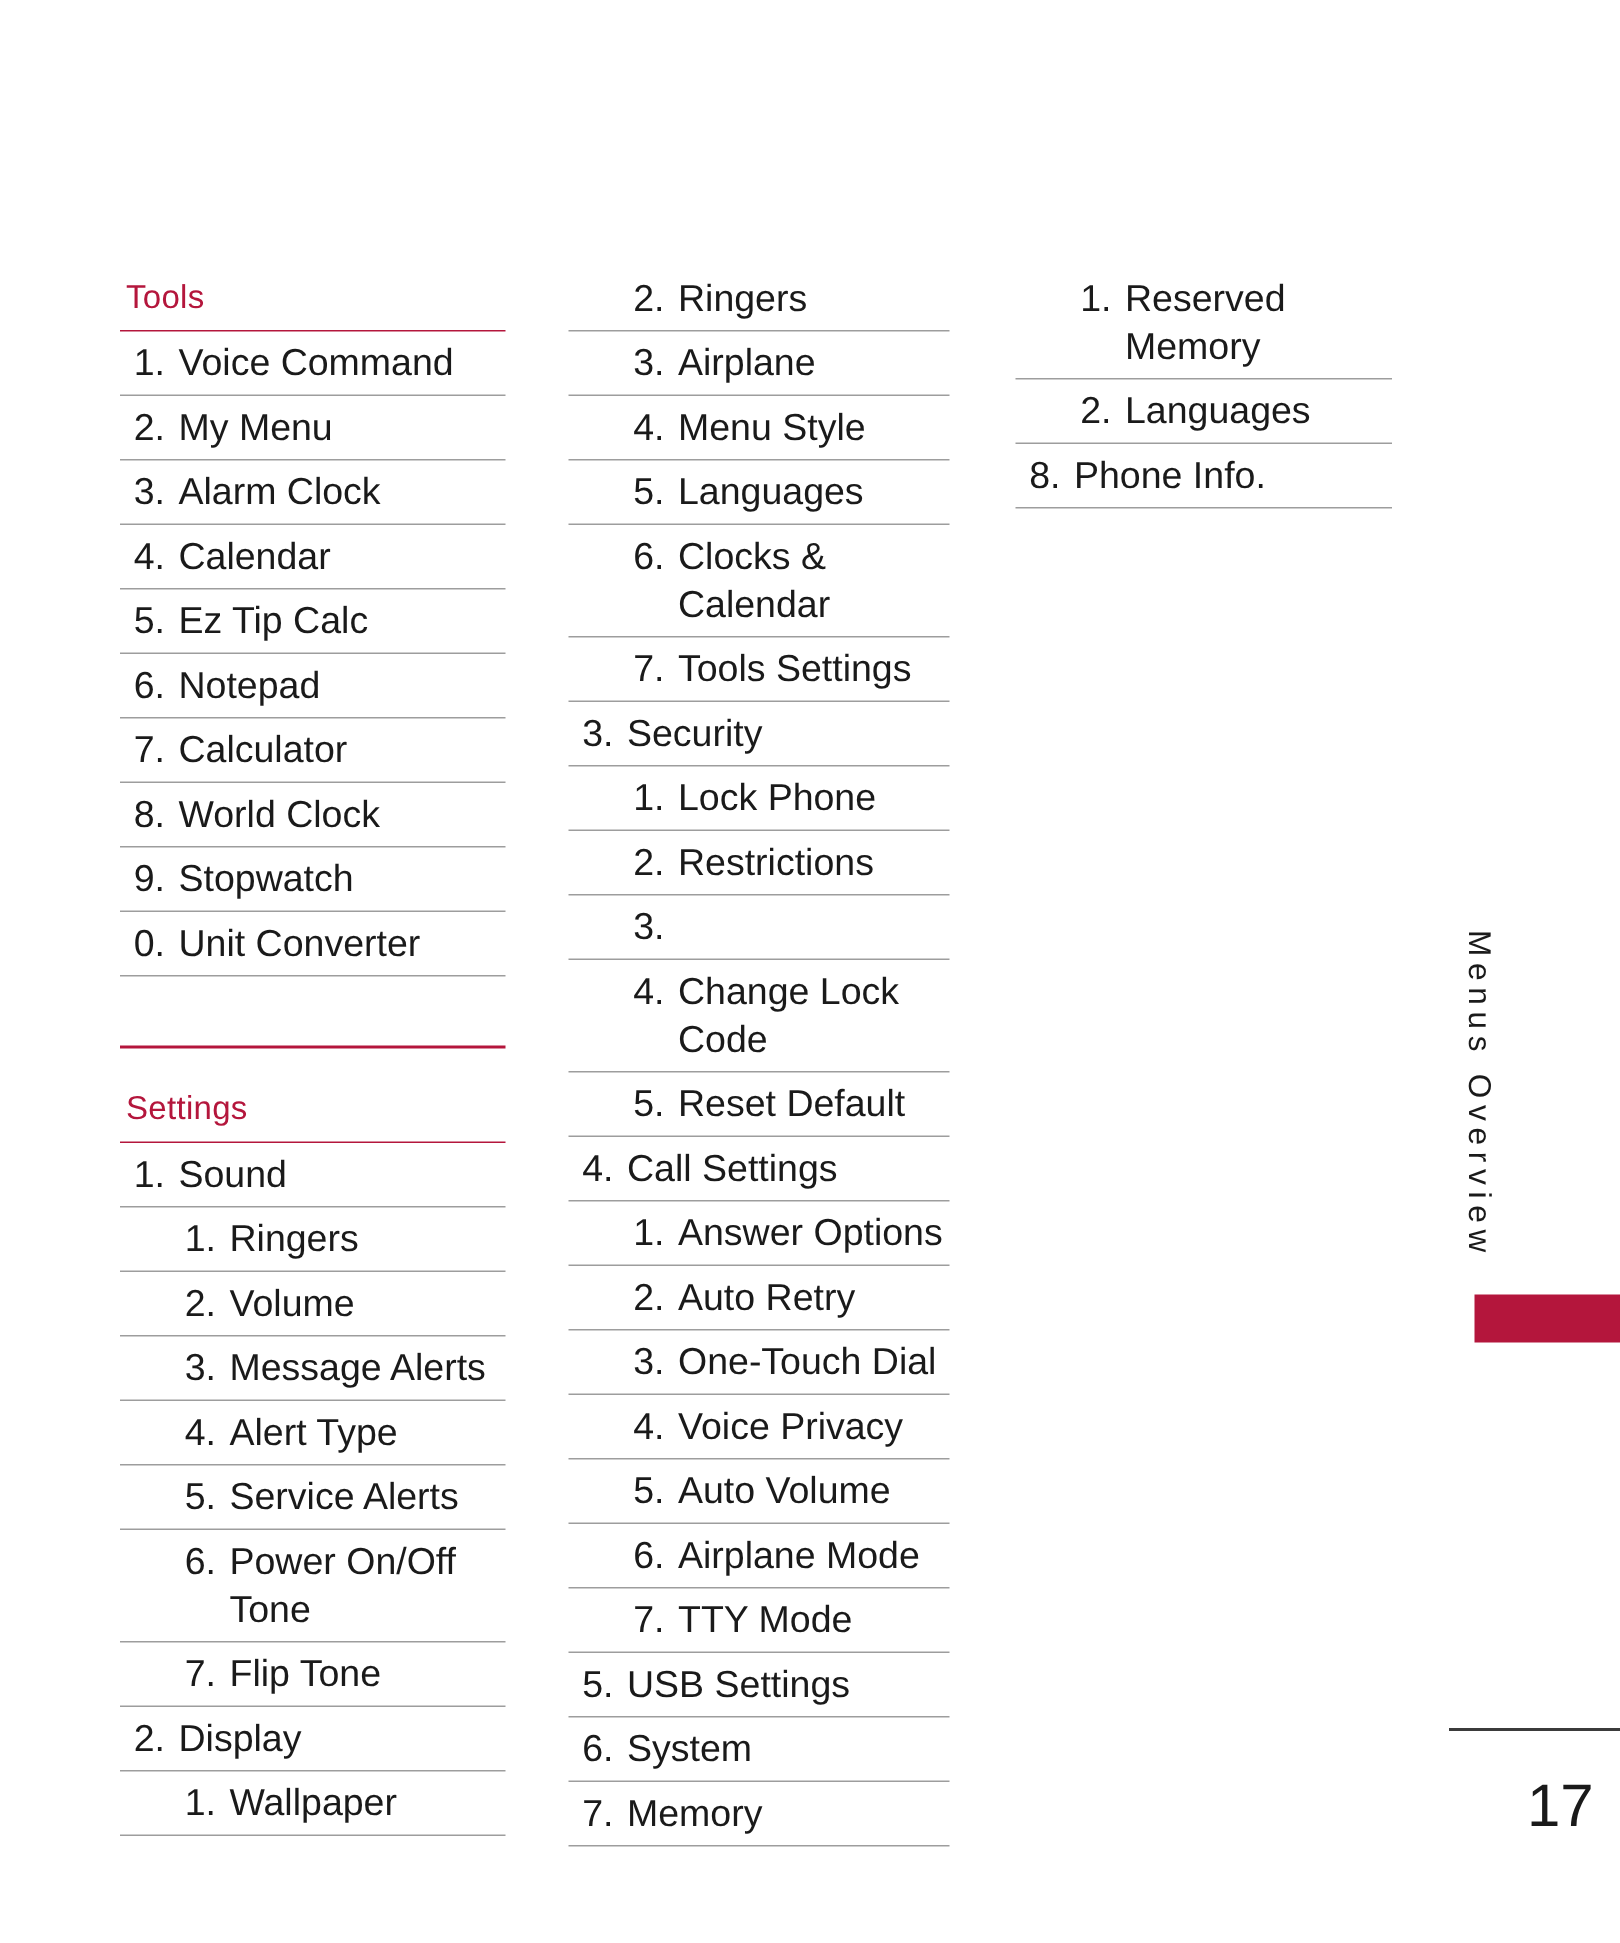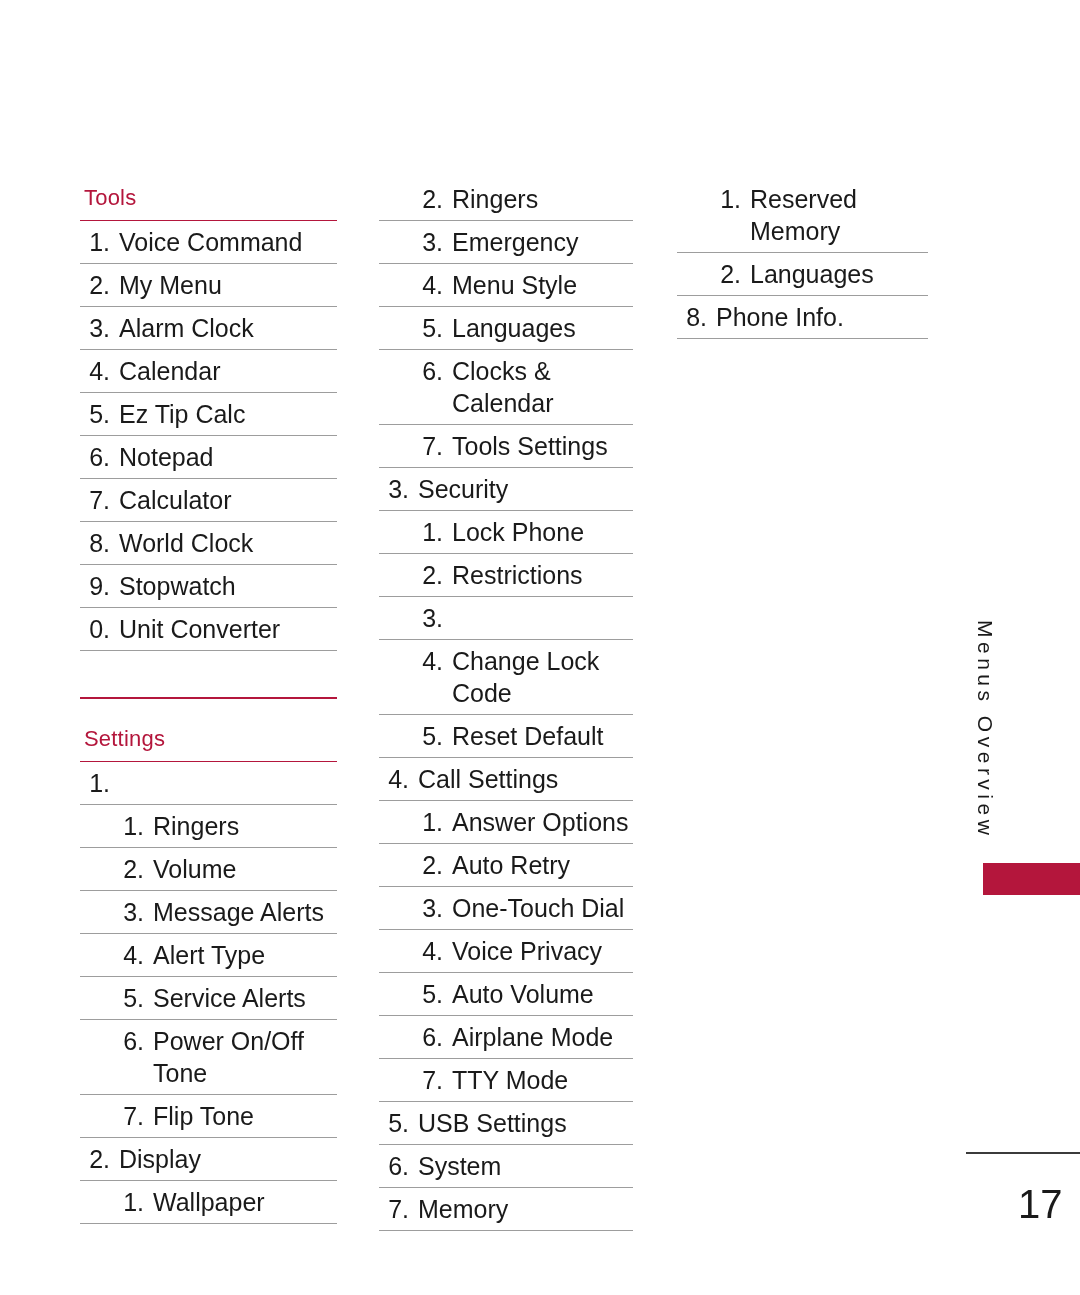--- a/index.html
+++ b/index.html
@@ -170,20 +170,21 @@
           <span class="lbl">Stopwatch</span>
         </div>
         <div class="row lvl-1">
           <span class="num">0.</span>
           <span class="lbl">Unit Converter</span>
         </div>
         <div class="section-gap"></div>
         <div class="section-heading with-top-rule">Settings</div>
         <div class="row lvl-1">
           <span class="num">1.</span>
+          <span class="lbl">Sound</span>
         </div>
         <div class="row lvl-2">
           <span class="num">1.</span>
           <span class="lbl">Ringers</span>
         </div>
         <div class="row lvl-2">
           <span class="num">2.</span>
           <span class="lbl">Volume</span>
         </div>
         <div class="row lvl-2">
@@ -215,21 +216,21 @@
           <span class="lbl">Wallpaper</span>
         </div>
       </div>
     <div class="col col-2">
         <div class="row lvl-2">
           <span class="num">2.</span>
           <span class="lbl">Ringers</span>
         </div>
         <div class="row lvl-2">
           <span class="num">3.</span>
-          <span class="lbl">Emergency</span>
+          <span class="lbl">Airplane</span>
         </div>
         <div class="row lvl-2">
           <span class="num">4.</span>
           <span class="lbl">Menu Style</span>
         </div>
         <div class="row lvl-2">
           <span class="num">5.</span>
           <span class="lbl">Languages</span>
         </div>
         <div class="row lvl-2">

